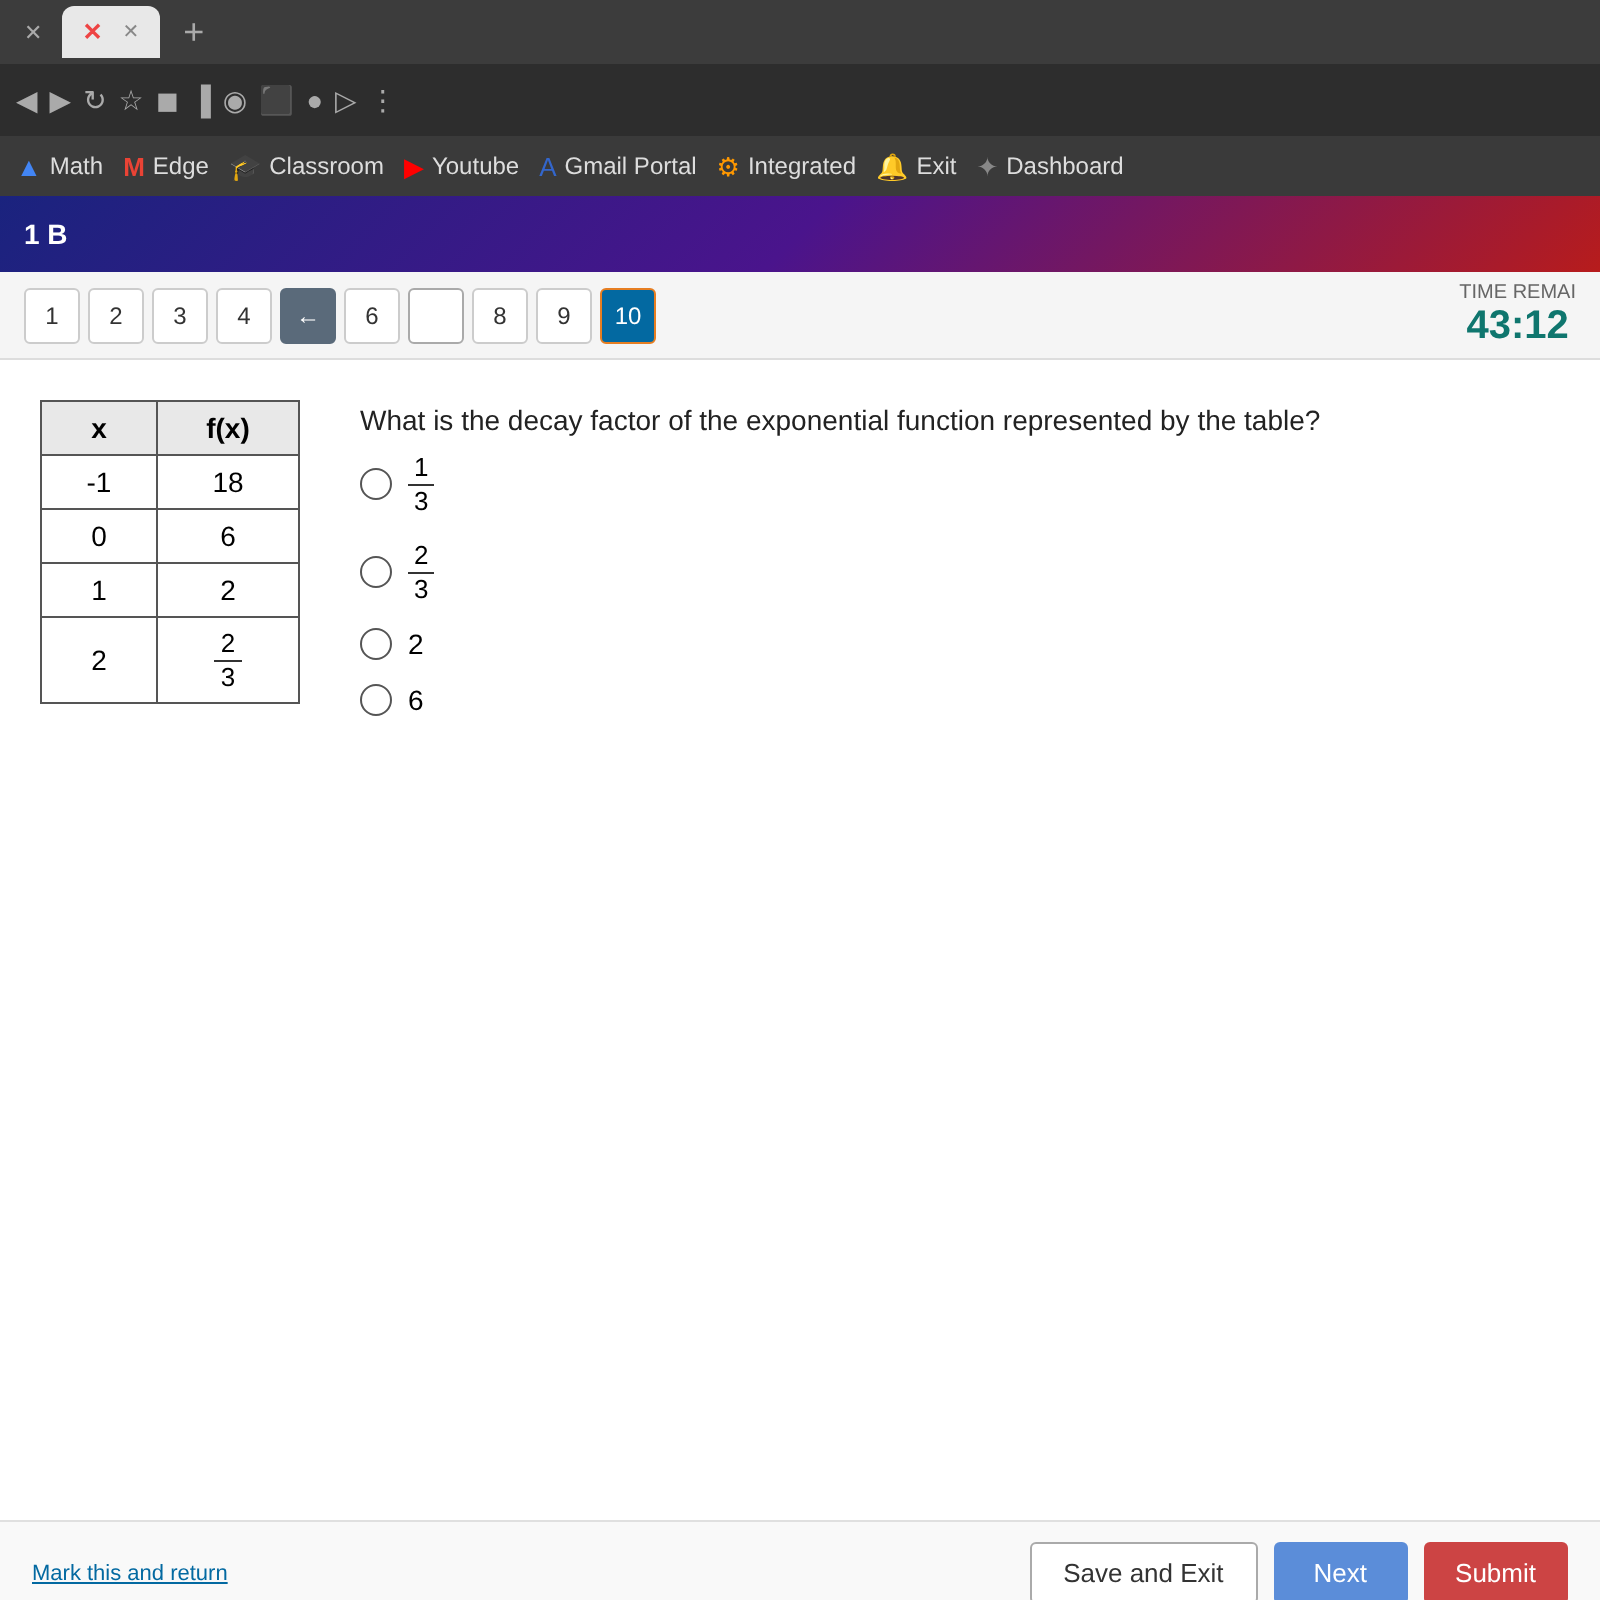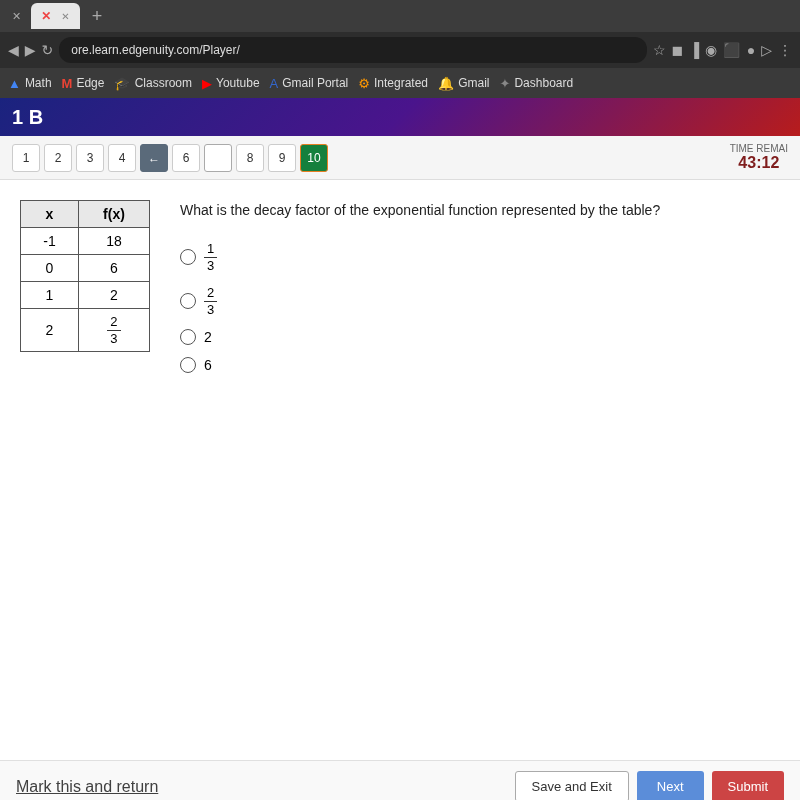--- a/index.html
+++ b/index.html
@@ -119,21 +119,21 @@
     
     .app-header {
       background: linear-gradient(135deg, #1a237e 0%, #4a148c 50%, #b71c1c 100%);
       height: 38px;
       display: flex;
       align-items: center;
       padding: 0 12px;
     }
     .app-header-title {
       color: #fff;
-      font-size: 20px;
+      font-size: 14px;
       font-weight: bold;
     }
 
     
     .question-nav {
       background: #f5f5f5;
       border-bottom: 1px solid #ddd;
       display: flex;
       align-items: center;
       padding: 6px 12px;
@@ -148,21 +148,21 @@
       border-radius: 3px;
       font-size: 12px;
       color: #333;
       display: flex;
       align-items: center;
       justify-content: center;
       cursor: pointer;
       font-weight: 500;
     }
     .q-btn.active {
-      background: #15803d;
+      background: #0369a1;
       color: #fff;
       border-color: #e67e22;
     }
     .q-btn.blank {
       background: #fff;
       border: 1px solid #aaa;
     }
     .q-btn.back-arrow {
       background: #5a6a7a;
       color: #fff;
@@ -173,23 +173,23 @@
       text-align: center;
       font-size: 12px;
       color: #333;
     }
     .time-label {
       font-size: 10px;
       color: #666;
       text-transform: uppercase;
     }
     .time-value {
-      font-size: 16px;
+      font-size: 20px;
       font-weight: bold;
-      color: #7f1d1d;
+      color: #0f766e;
     }
 
     
     .main-content {
       background: #fff;
       padding: 20px 20px;
       min-height: 420px;
       display: flex;
       gap: 30px;
     }
@@ -214,21 +214,21 @@
     }
 
     
     .question-section {
       flex: 1;
       padding-top: 0;
     }
     .question-text {
       font-size: 14px;
       color: #222;
-      margin-bottom: 20px;
+      margin-bottom: 5px;
       line-height: 1.5;
     }
 
     .answer-options {
       display: flex;
       flex-direction: column;
       gap: 12px;
     }
     .answer-option {
       display: flex;
@@ -265,22 +265,22 @@
     .footer-bar {
       display: flex;
       align-items: center;
       justify-content: space-between;
       padding: 10px 16px;
       background: #f9f9f9;
       border-top: 1px solid #e0e0e0;
       margin-top: auto;
     }
     .mark-return-link {
-      color: #404040;
-      font-size: 16px;
+      color: #0369a1;
+      font-size: 11px;
       text-decoration: underline;
       cursor: pointer;
     }
     .footer-buttons {
       display: flex;
       gap: 8px;
     }
     .btn-save {
       background: #fff;
       border: 1px solid #aaa;
@@ -326,21 +326,20 @@
       <span class="tab-icon">✕</span>
       <span style="margin-left:4px;color:#888;font-size:10px;">✕</span>
     </div>
     <span class="tab-new">+</span>
   </div>
 
   <div class="address-bar">
     <span class="addr-icon">◀</span>
     <span class="addr-icon">▶</span>
     <span class="addr-icon">↻</span>
-    <input class="address-input" type="text" value="ore.learn.edgenuity.com/Player/" style="">
     <span class="addr-icon">☆</span>
     <span class="addr-icon">◼</span>
     <span class="addr-icon">▐</span>
     <span class="addr-icon">◉</span>
     <span class="addr-icon">⬛</span>
     <span class="addr-icon">●</span>
     <span class="addr-icon">▷</span>
     <span class="addr-icon">⋮</span>
   </div>
 
@@ -364,21 +363,21 @@
     <div class="bookmark-item">
       <span class="bm-icon-parent">A</span>
       <span>Gmail Portal</span>
     </div>
     <div class="bookmark-item">
       <span class="bm-icon-dashboard">⚙</span>
       <span>Integrated</span>
     </div>
     <div class="bookmark-item">
       <span class="bm-icon-bell">🔔</span>
-      <span>Gmail</span>
+      <span>Exit</span>
     </div>
     <div class="bookmark-item">
       <span class="bm-icon-paraphrase">✦</span>
       <span>Dashboard</span>
     </div>
   </div>
 </div>
 
 <div class="app-container">
 

